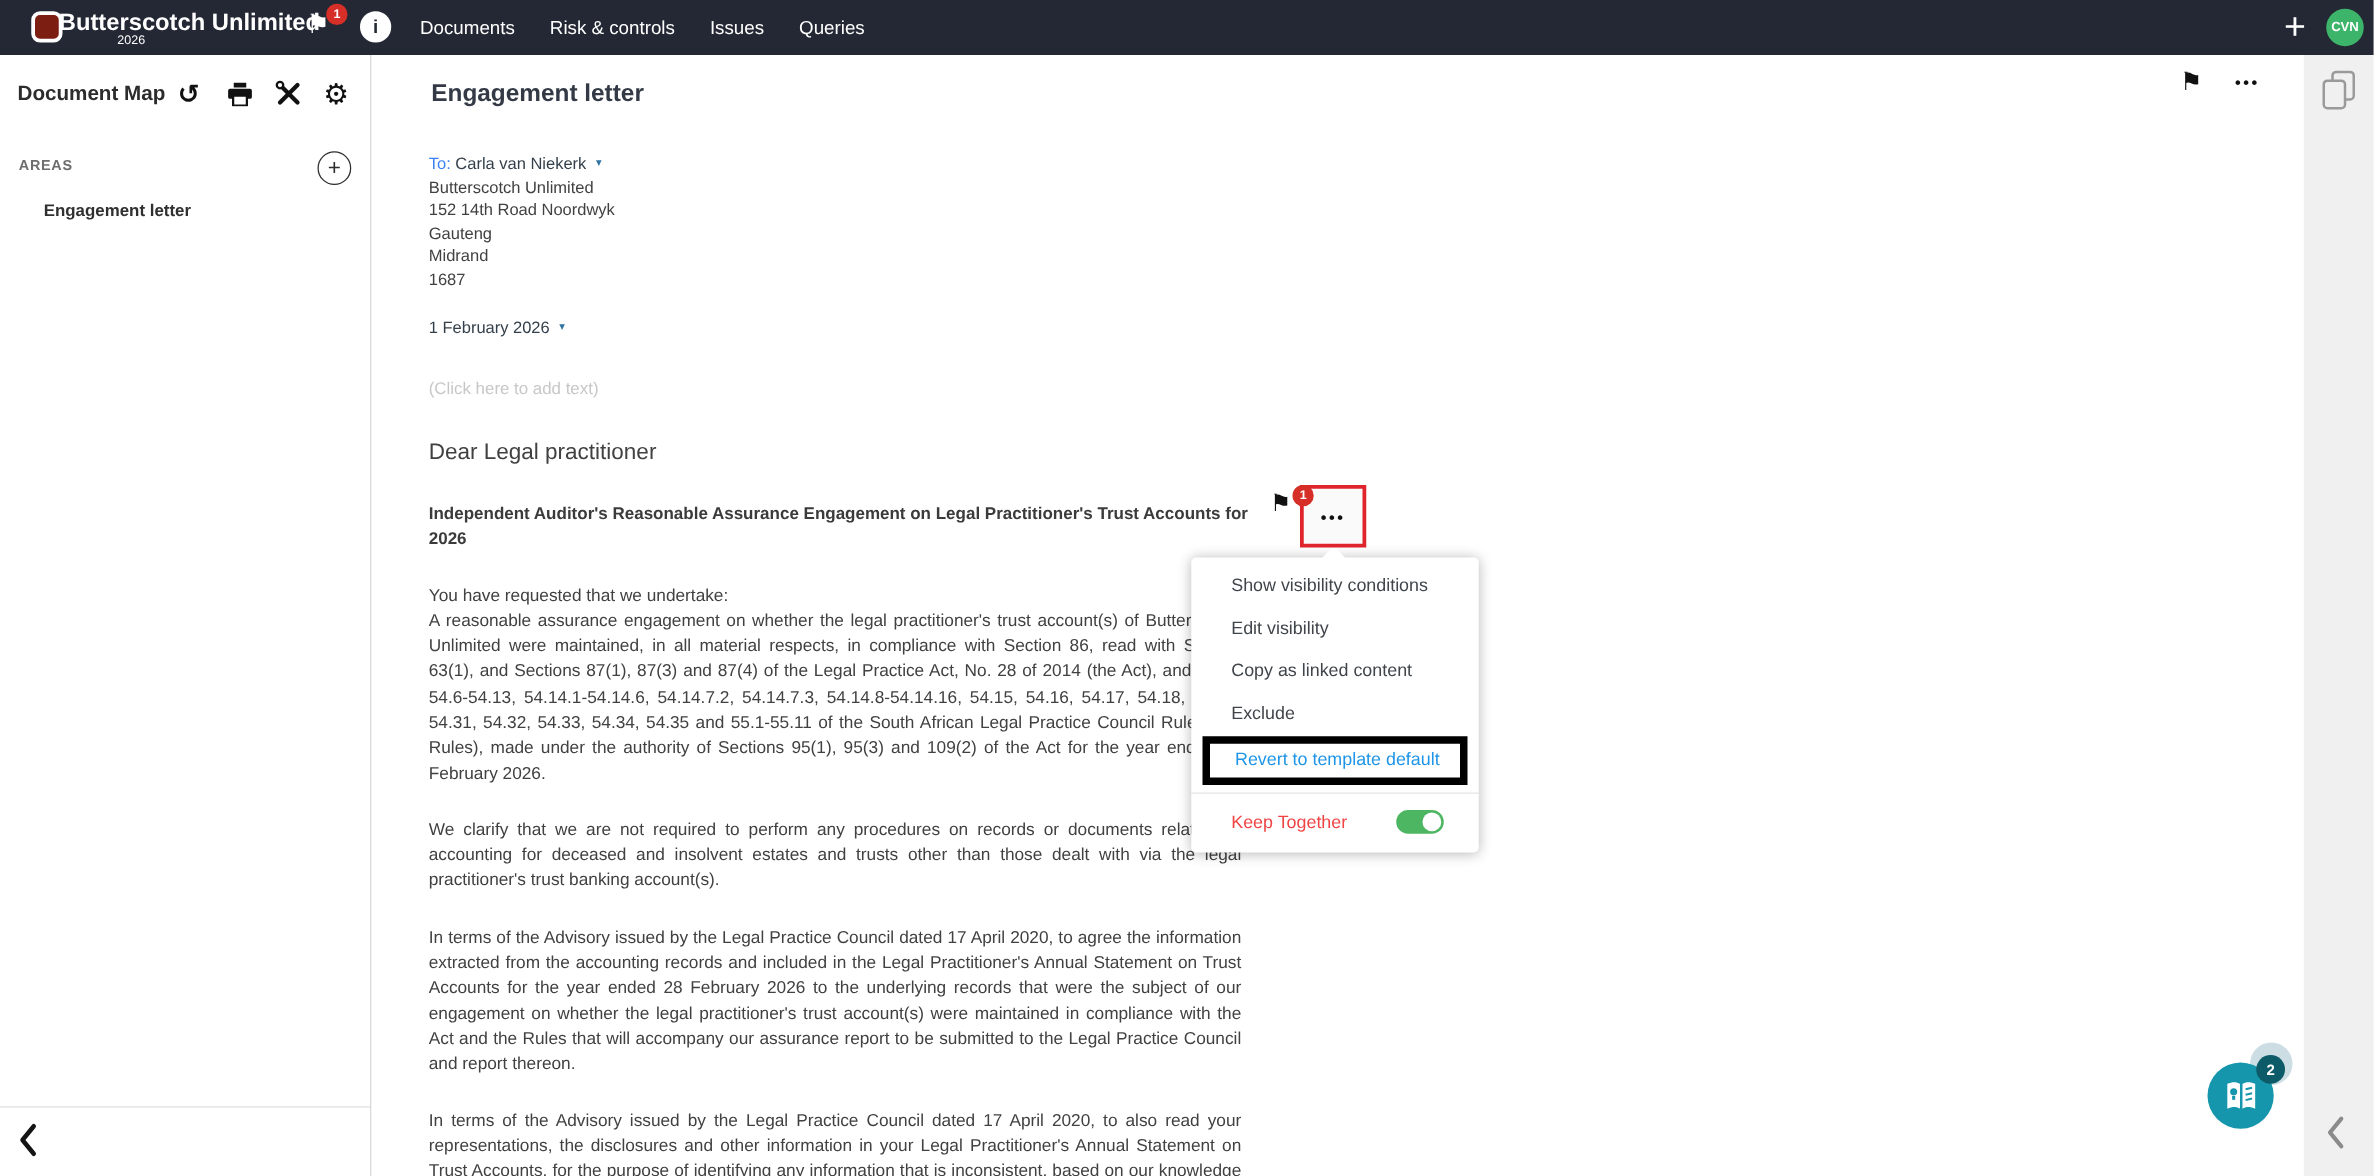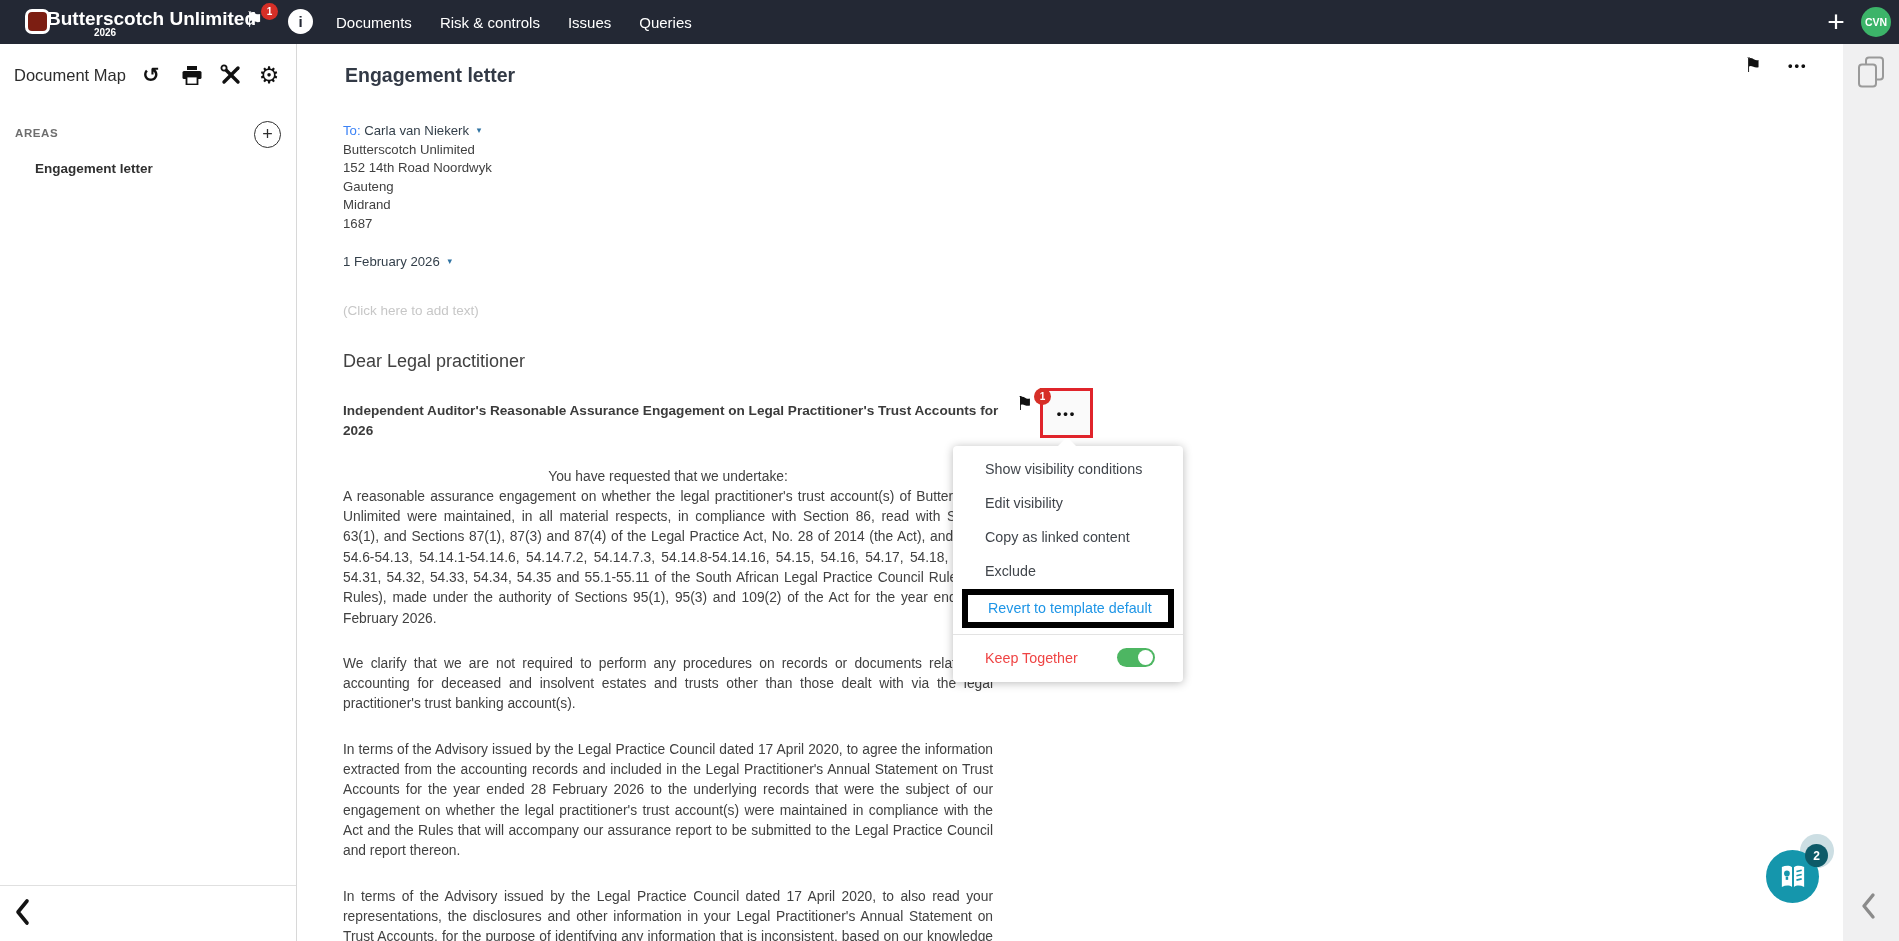--- a/index.html
+++ b/index.html
@@ -6,42 +6,42 @@
   html,body { width:1899px; height:941px; overflow:hidden; background:#fff;
               font-family:"Liberation Sans","DejaVu Sans",sans-serif; }
   .page { position:relative; width:1899px; height:815px; background:#fff; }
 
   
   .topbar { position:absolute; left:0; top:0; width:1899px; height:44px; background:#232834; }
   .logo { position:absolute; left:25px; top:9px; width:25px; height:25px; background:#7c1e12;
           border:3px solid #fff; border-radius:7px; }
   .brand { position:absolute; left:47px; top:8px; color:#fff; font-size:19px; font-weight:600; }
   .brand-year { position:absolute; left:85px; top:27px; width:40px; text-align:center;
-                color:#fff; font-size:10px; font-weight:700; }
+                color:#fff; font-size:10px; font-weight:400; }
   .top-flag { position:absolute; left:245px; top:5px; width:36px; height:34px; cursor:pointer; }
   .top-flag .glyph { position:absolute; left:0; top:2px; color:#fff; font-size:21px; line-height:26px; }
   .badge { display:flex; align-items:center; justify-content:center; background:#d62f27; color:#fff;
            border-radius:50%; font-weight:700; }
   .top-flag .badge { position:absolute; left:16px; top:-2px; width:17px; height:17px; font-size:10px; }
   .info-btn { position:absolute; left:288px; top:9px; width:25px; height:25px; border-radius:50%;
               background:#fff; color:#232834; font-weight:800; font-size:15px;
               display:flex; align-items:center; justify-content:center; cursor:pointer; }
   .topnav { position:absolute; left:336px; top:0; height:44px; display:flex; align-items:center; gap:28px; }
   .topnav a { color:#fff; font-size:15px; text-decoration:none; cursor:pointer; }
   .top-plus { position:absolute; left:1822px; top:2px; width:28px; height:40px; color:#fff;
               font-size:30px; font-weight:200; display:flex; align-items:center; justify-content:center;
               cursor:pointer; }
   .avatar { position:absolute; left:1861px; top:7px; width:30px; height:30px; border-radius:50%;
             background:#3cb469; color:#fff; font-size:10.5px; font-weight:700;
             display:flex; align-items:center; justify-content:center; cursor:pointer; }
 
   
   .sidebar { position:absolute; left:0; top:44px; width:297px; height:897px; background:#fff;
              border-right:1px solid #d8d8d8; }
-  .sb-title { position:absolute; left:14px; top:22px; font-size:16.5px; font-weight:400; color:#2c2c2c; }
+  .sb-title { position:absolute; left:14px; top:22px; font-size:16.5px; font-weight:700; color:#2c2c2c; }
   .sb-icon { position:absolute; top:18px; width:26px; height:26px; display:flex; align-items:center;
              justify-content:center; color:#111; cursor:pointer; }
   .sb-icon.history { left:138px; font-size:21px; font-weight:700; }
   .sb-icon.printer { left:179px; }
   .sb-icon.tools   { left:218px; }
   .sb-icon.gear    { left:256px; font-size:23px; }
   .sb-areas { position:absolute; left:15px; top:83px; font-size:11.5px; font-weight:600;
               letter-spacing:.6px; color:#6e6e6e; }
   .sb-add { position:absolute; left:254px; top:77px; width:27px; height:27px; border:1.6px solid #2e2e2e;
             border-radius:50%; color:#2e2e2e; font-size:18px; font-weight:300; display:flex;
@@ -66,21 +66,21 @@
   .line { font-size:13.2px; line-height:18.5px; }
   .to-label { color:#3b82f6; }
   .to-name, .date-line { color:#333f4a; }
   .caret { color:#3174a3; font-size:9px; vertical-align:2px; margin-left:4px; }
   .date-line { margin-top:19px; font-size:13.2px; line-height:18.5px; cursor:pointer; }
   .placeholder { margin-top:31px; font-size:13.5px; color:#c7c7c7; cursor:text; }
   .salutation { margin-top:33px; font-size:18px; }
   .doc-heading { margin-top:29px; width:680px; font-size:13.6px; font-weight:700; line-height:20.5px;
                  color:#3b3b3b; }
   .para { margin-top:25px; font-size:13.8px; line-height:20.3px; text-align:justify; }
-  .para .intro { display:block; text-align:center; }
+  .para .intro { display:block; text-align:left; }
 
   
   .h-flag { position:absolute; left:1016px; top:392px; font-size:19px; color:#111; cursor:pointer; }
   .h-ellipsis-box { position:absolute; left:1040px; top:388px; width:53px; height:50px;
                     border:3px solid #e0242b; background:#fafafa; display:flex; align-items:center;
                     justify-content:center; cursor:pointer; z-index:6; }
   .h-badge { position:absolute; left:1034px; top:388px; width:17px; height:17px; font-size:10px; z-index:7; }
 
   
   .menu { position:absolute; left:953px; top:446px; width:230px; background:#fff; border-radius:4px;

